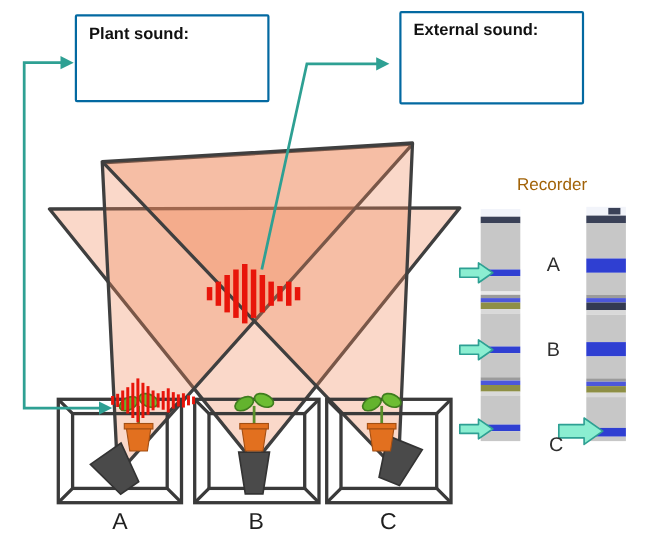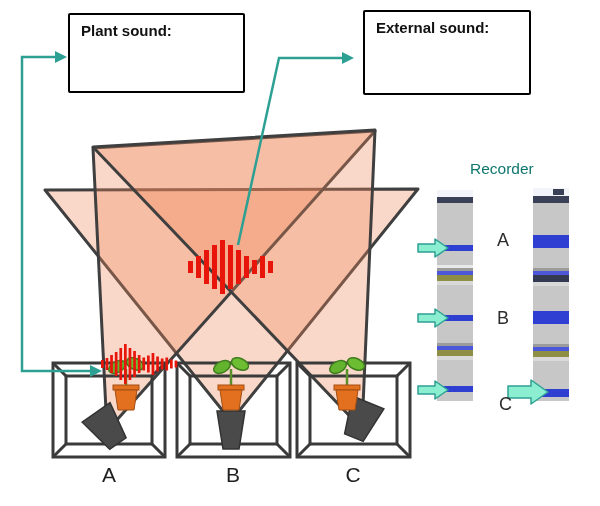--- a/index.html
+++ b/index.html
@@ -1,22 +1,22 @@
 <!DOCTYPE html>
 <html><head>
 <meta charset="utf-8">
 <style>
   html,body{margin:0;padding:0;background:#ffffff;}
   .canvas{position:relative;width:600px;height:506px;background:#ffffff;overflow:hidden;
           font-family:"Liberation Sans", sans-serif;}
   svg{position:absolute;left:0;top:0;}
-  .callout{position:absolute;border:2px solid #000000;background:#ffffff;border-radius:2px;
+  .callout{position:absolute;border:2px solid #0369a1;background:#ffffff;border-radius:2px;
            padding:6px 10px 6px 11px;font-size:14.5px;line-height:1.32;color:#2e2e2e;box-sizing:border-box;}
   .callout .title{font-weight:bold;color:#111;font-size:15px;}
-  .panel-title{position:absolute;font-size:15.5px;color:#0f766e;}
+  .panel-title{position:absolute;font-size:15.5px;color:#a16207;}
   .row-label{position:absolute;font-size:18px;color:#2e2e2e;}
   .chamber-label{position:absolute;width:34px;text-align:center;font-size:21px;color:#1f1f1f;}
 </style>
 </head>
 <body>
 
 <div class="canvas">
 
   <svg width="600" height="506" viewBox="0 0 600 506">
 

